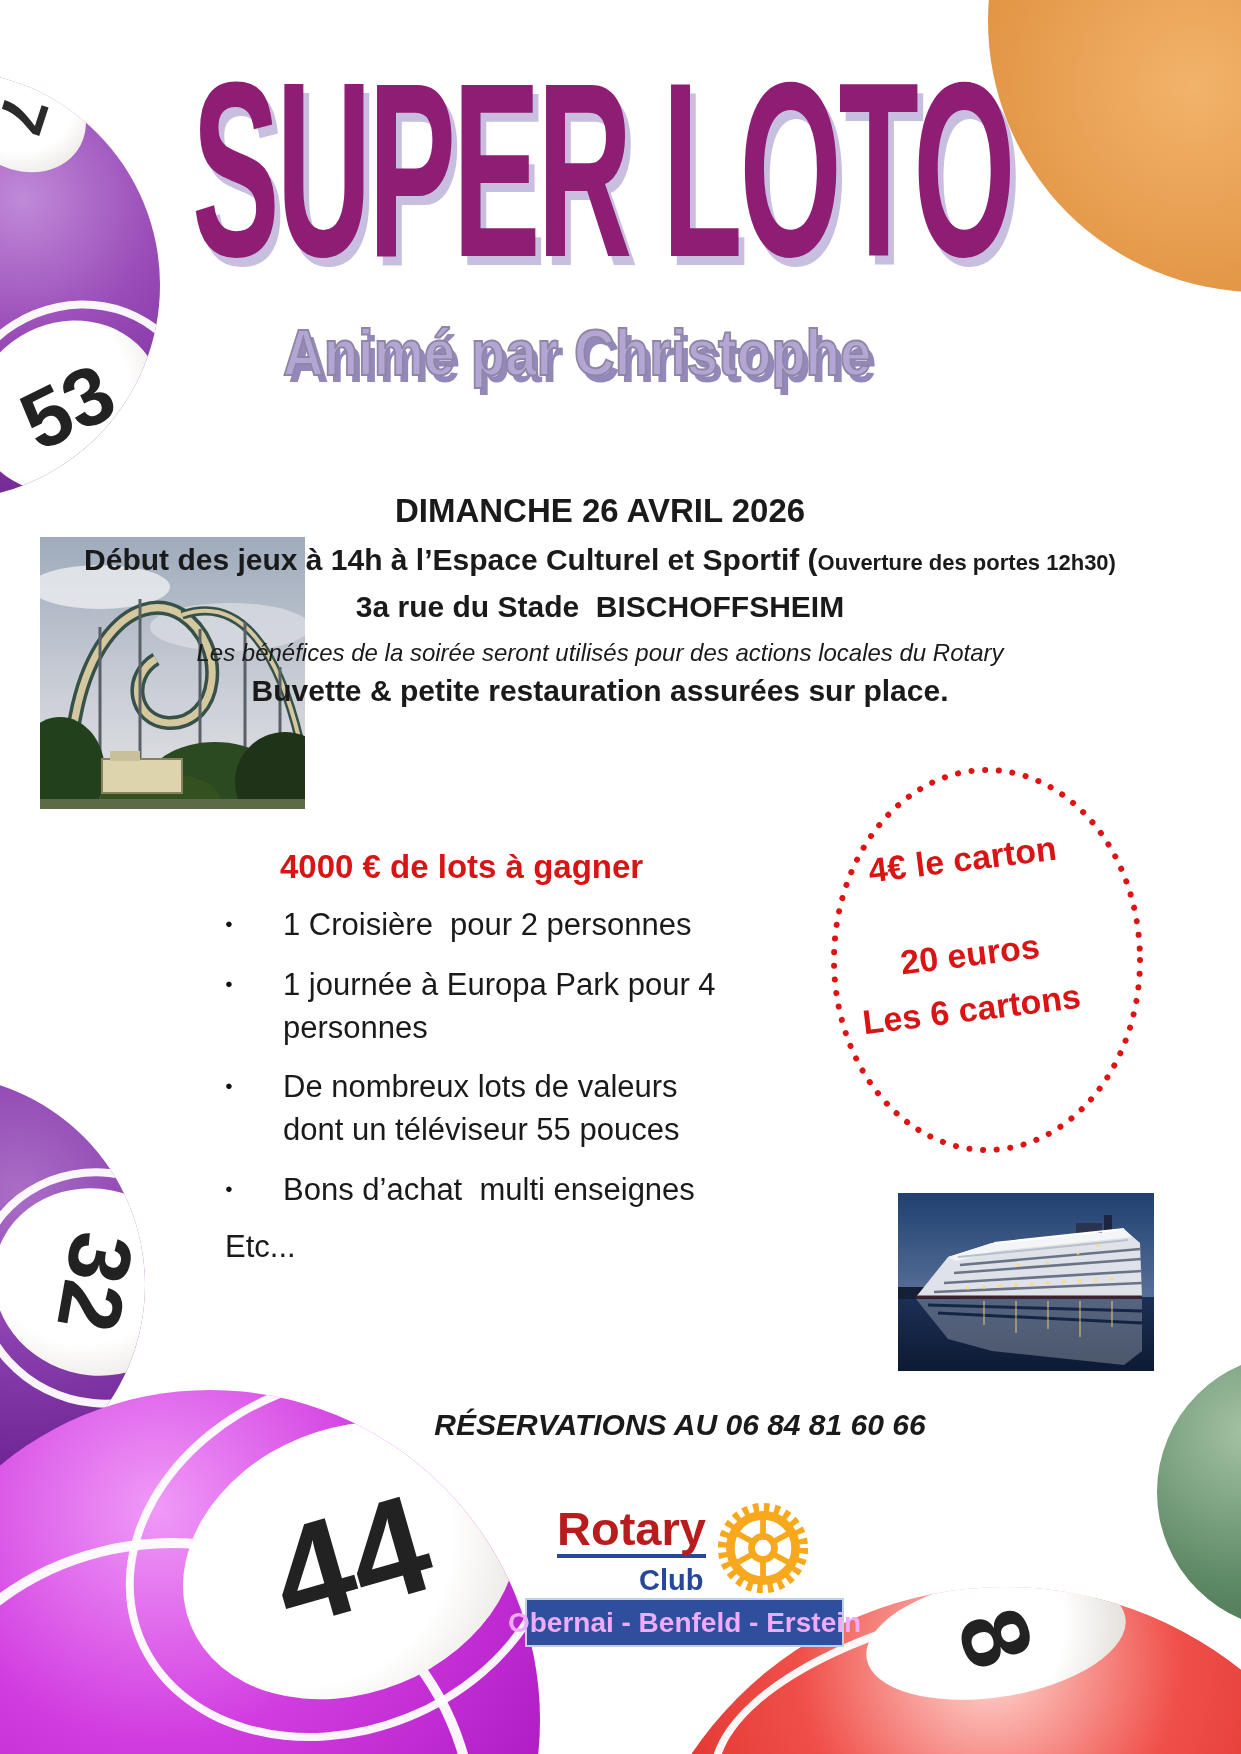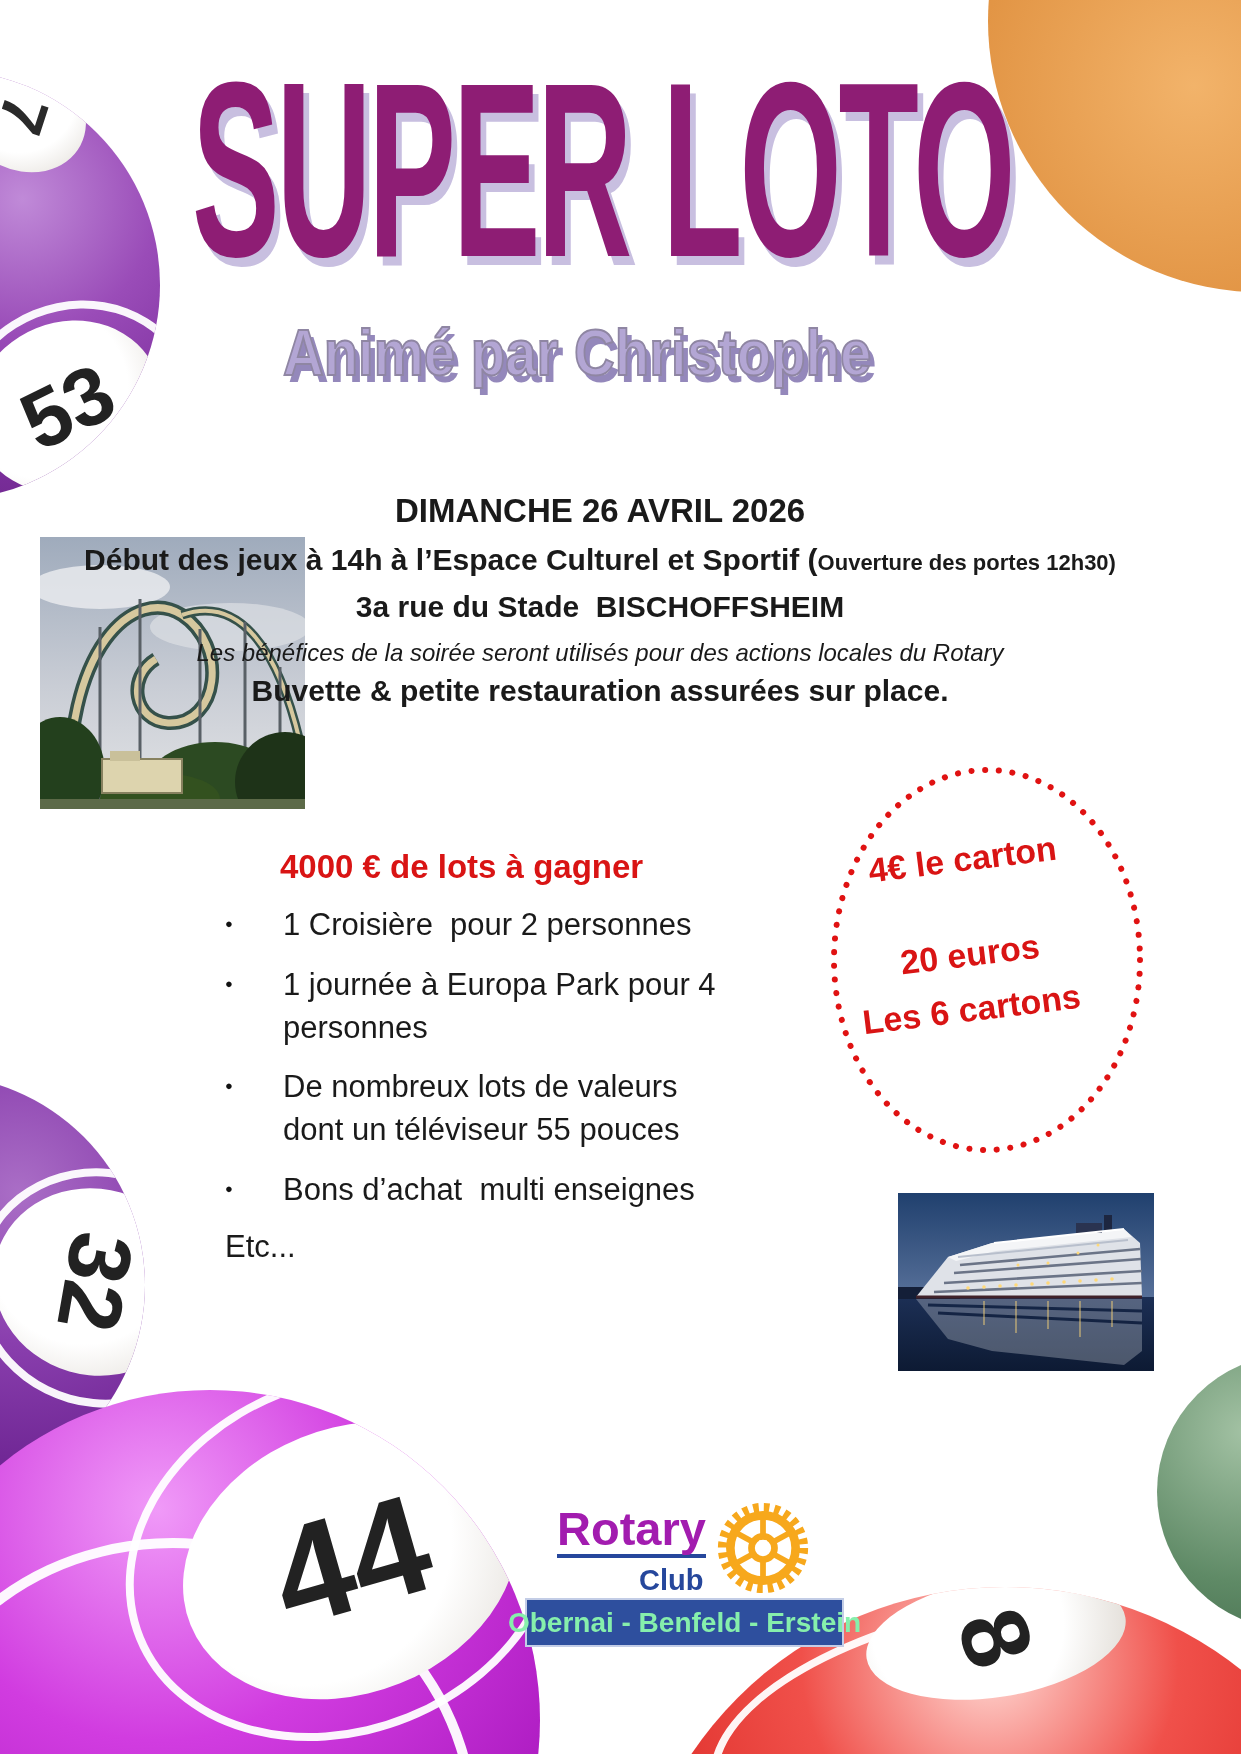--- a/index.html
+++ b/index.html
@@ -56,27 +56,27 @@
   .price1{left:868px;top:840px;}
   .price2{left:900px;top:935px;}
   .price3{left:862px;top:990px;}
   
   .photo{position:absolute;z-index:2;}
   
   .reservation{position:absolute;left:380px;top:1408px;width:600px;text-align:center;
     font-size:30px;font-weight:bold;font-style:italic;z-index:4;}
   
   .rotary{position:absolute;left:527px;top:1498px;width:315px;height:150px;z-index:4;}
-  .rotary .name{position:absolute;left:30px;top:6px;font-size:47px;font-weight:bold;color:#a21caf;
+  .rotary .name{position:absolute;left:30px;top:6px;font-size:47px;font-weight:bold;color:#b91c1c;
     border-bottom:4px solid #26479c;padding-bottom:1px;line-height:1.05;}
   .rotary .club{position:absolute;left:112px;top:66px;font-size:29px;font-weight:600;color:#26479c;}
   .rotary .gear{position:absolute;left:188px;top:2px;}
   .rotary .banner{position:absolute;left:0;top:102px;width:315px;height:45px;background:#2e4f9e;
     box-shadow:0 0 0 2px #c3cde6;display:flex;align-items:center;justify-content:center;}
-  .rotary .banner span{color:#86efac;font-size:28px;font-weight:bold;white-space:nowrap;}
+  .rotary .banner span{color:#f0abfc;font-size:28px;font-weight:bold;white-space:nowrap;}
 </style>
 </head>
 <body>
 
 <div class="page">
 
   <div class="ball ballorange">
     
     
     
@@ -231,20 +231,21 @@
     </g>
     <g stroke="#ffd978" stroke-width="1.6" opacity=".55">
       <line x1="86" y1="108" x2="86" y2="132"></line>
         <line x1="118" y1="108" x2="118" y2="140"></line>
       <line x1="150" y1="108" x2="150" y2="136"></line>
         <line x1="182" y1="108" x2="182" y2="144"></line>
       <line x1="214" y1="108" x2="214" y2="134"></line>
     </g>
   </svg>
 
+  <div class="reservation">RÉSERVATIONS AU 06 84 81 60 66</div>
 
   <div class="rotary">
     <div class="name">Rotary</div>
     <div class="club">Club</div>
     <svg class="gear" width="96" height="96" viewBox="0 0 100 100">
       <circle cx="50" cy="50" r="40" fill="none" stroke="#f7a81c" stroke-width="14" stroke-dasharray="5.5 5"></circle>
       <circle cx="50" cy="50" r="34" fill="none" stroke="#f7a81c" stroke-width="9"></circle>
       <circle cx="50" cy="50" r="12" fill="none" stroke="#f7a81c" stroke-width="7"></circle>
       <g stroke="#f7a81c" stroke-width="6">
         <line x1="50" y1="16" x2="50" y2="38"></line>

